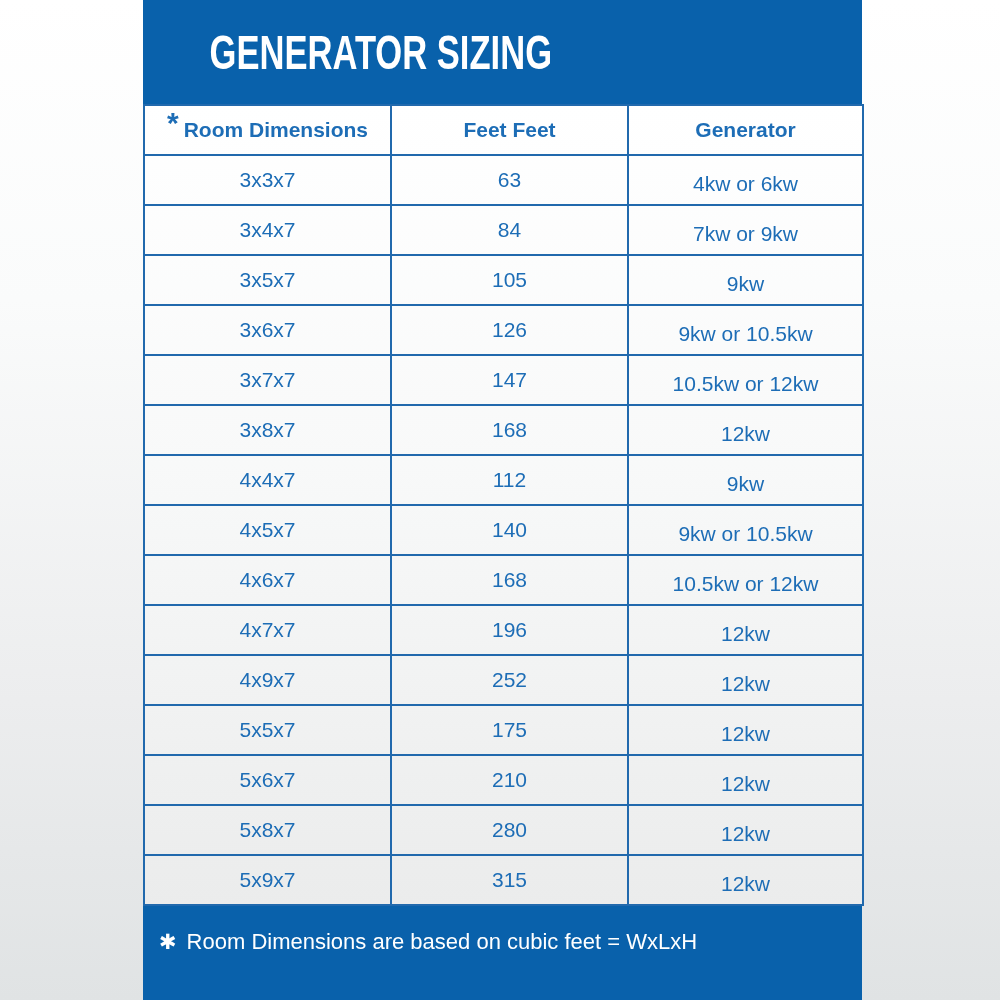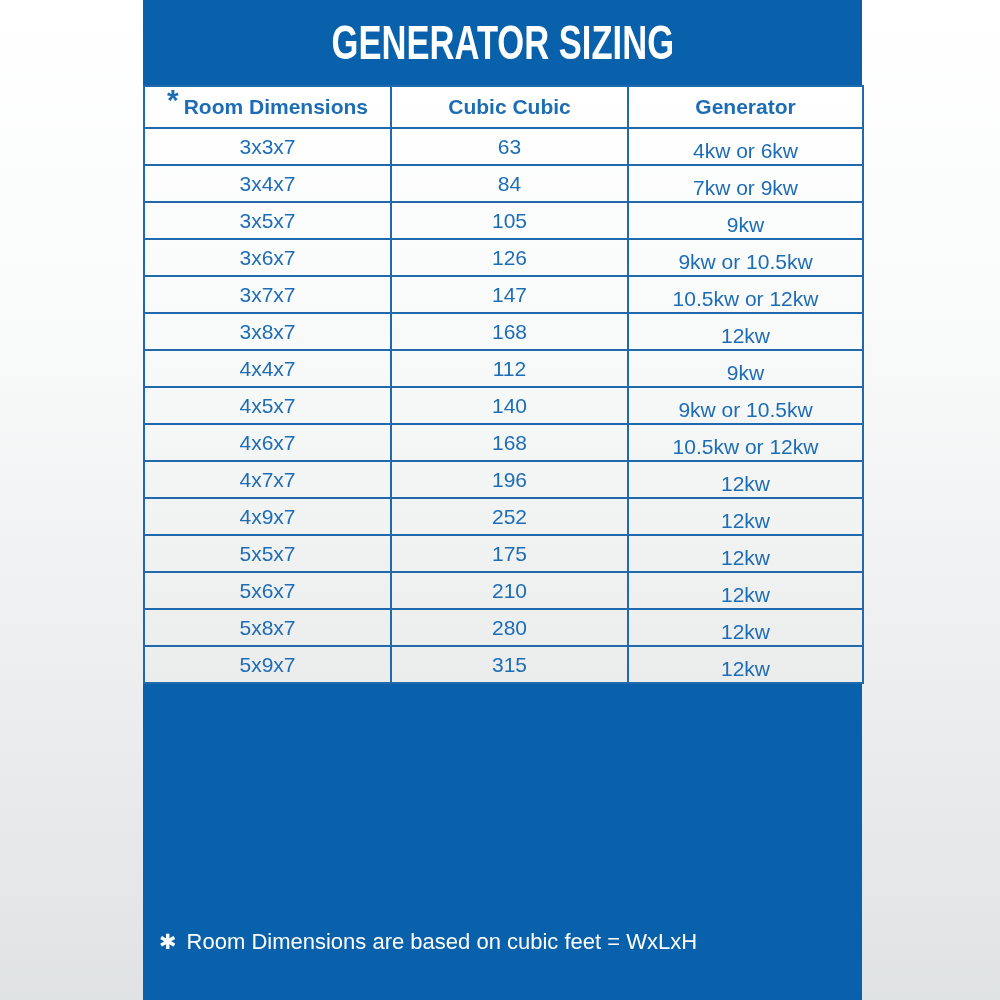--- a/index.html
+++ b/index.html
@@ -15,42 +15,42 @@
     font-family:"Liberation Sans","DejaVu Sans",sans-serif;
     background:linear-gradient(180deg,#ffffff 0%,#fafbfb 30%,#ecedee 70%,#e0e3e4 100%);
     position:relative;
   }
   .panel{
     position:absolute;left:143px;top:0;
     width:719px;height:1000px;
     background:var(--panel-blue);
   }
   .title-band{
-    height:85px;
-    display:flex;align-items:center;justify-content:center;
+    height:104px;
+    display:flex;align-items:center;justify-content:flex-start;
   }
   .title-band h1{
     margin:0;color:var(--white);
     font-size:48px;font-weight:bold;
     letter-spacing:0px;white-space:nowrap;
     transform:scaleX(0.72);transform-origin:center;
   }
   table.sizing{
     width:719px;border-collapse:collapse;table-layout:fixed;
     background:linear-gradient(180deg,#ffffff 0%,#f8f9f9 45%,#ebecec 100%);
   }
   table.sizing col.c1{width:247px;}
   table.sizing col.c2{width:237px;}
   table.sizing col.c3{width:235px;}
   table.sizing th, table.sizing td{
     border:2px solid var(--border-blue);
     text-align:center;vertical-align:middle;
     color:var(--text-blue);
     font-size:21px;
-    padding:4px;
+    padding:12px;
   }
   table.sizing thead tr{height:42px;}
   table.sizing tbody tr{height:37px;}
   .hdr-star{
     font-size:30px;font-weight:bold;line-height:0;
     vertical-align:4px;margin-right:5px;
   }
   td.c3{transform:translateY(4px);margin-left:36px;}
   .footer{
     position:absolute;left:0;bottom:0;width:719px;height:107px;
@@ -74,21 +74,21 @@
     <colgroup>
         <col class="c1">
         <col class="c2">
         <col class="c3">
       </colgroup>
     <thead>
       <tr>
         <th>
           <span class="hdr-star">*</span><span>Room Dimensions</span>
         </th>
-        <th>Cubic Cubic</th>
+        <th>Feet Feet</th>
         <th>Generator</th>
       </tr>
     </thead>
     <tbody id="rows">
   <tr>
     <td class="c1">3x3x7</td>
     <td class="c2">63</td>
     <td class="c3">4kw or 6kw</td>
   </tr>
 

